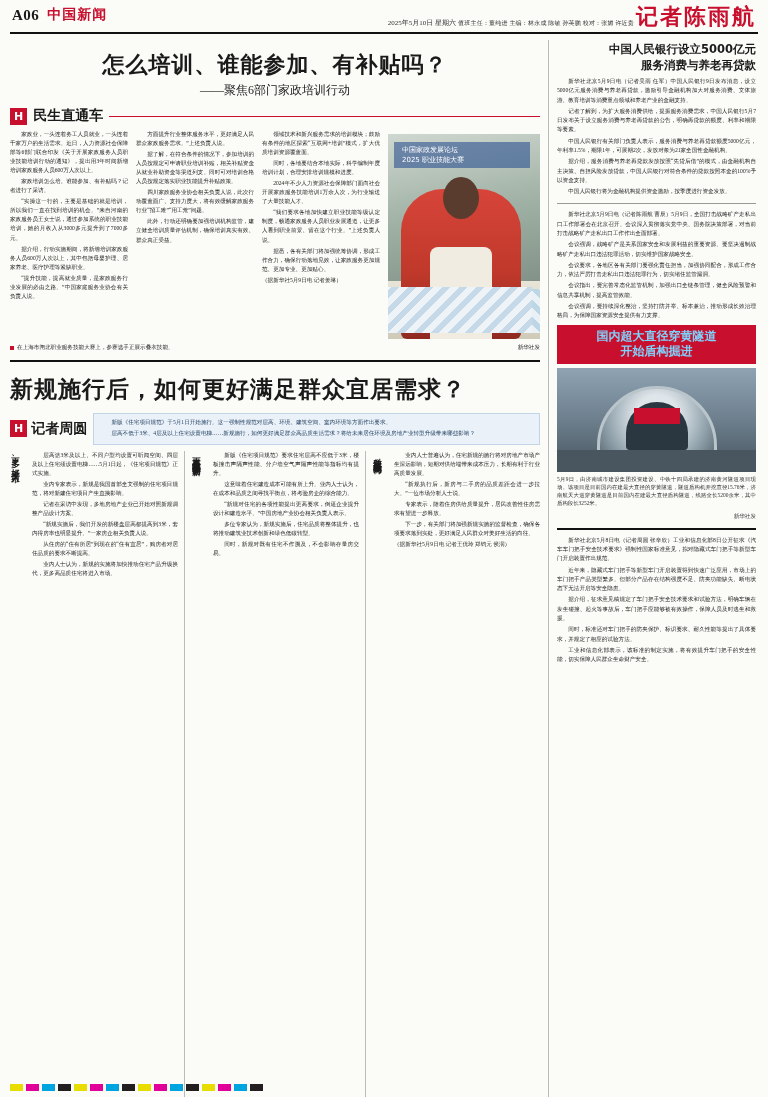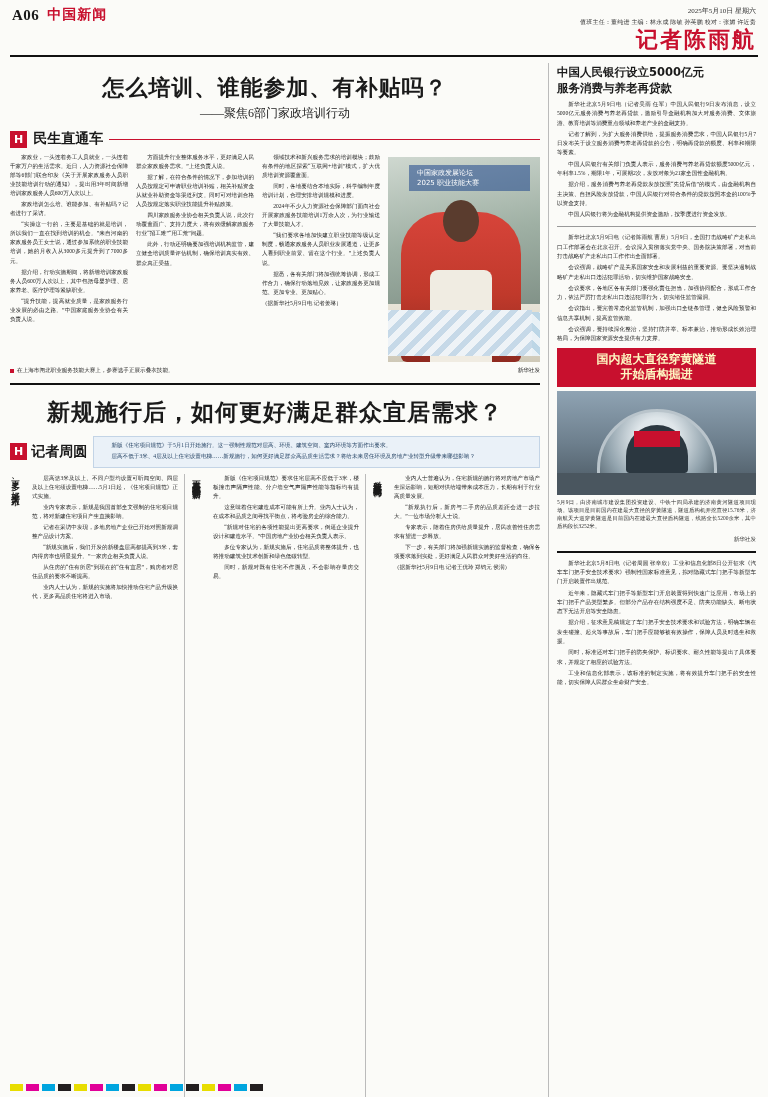--- a/index.html
+++ b/index.html
@@ -18,21 +18,21 @@
   .masthead {
     display:flex; align-items:flex-start; justify-content:space-between;
     padding:6px 2px 4px 2px; border-bottom:2px solid #111;
   }
   .mh-left { display:flex; align-items:center; gap:8px; }
   .mh-page { font-size:15px; font-weight:bold; letter-spacing:0.5px; }
   .mh-section {
     color:#c8102e; font-size:14px; font-weight:bold;
     font-family:"DejaVu Sans", sans-serif; letter-spacing:1px;
   }
-  .mh-right { text-align:right; display:flex; flex-direction:column; align-items:flex-end; gap:2px;}
+  .mh-right { text-align:right; display:flex; flex-direction:row; align-items:flex-end; gap:2px;}
   .mh-date { font-size:7px; color:#333; }
   .mh-credits { font-size:6px; color:#333; letter-spacing:0.2px; }
   .mh-logo {
     font-size:22px; font-weight:bold; color:#c8102e;
     font-family:"DejaVu Sans", sans-serif; letter-spacing:2px; line-height:1;
   }
   .mh-mid { flex:1; }
 
   
   .body-wrap { display:flex; gap:8px; padding-top:6px; }
@@ -55,21 +55,21 @@
   .tagbar .rule { flex:1; height:1px; background:#c8102e; }
   .tx { font-size:5.6px; line-height:1.62; text-align:justify; text-indent:2em; margin:0 0 2px 0; color:#222; }
   .tx.noind { text-indent:0; }
 
   .photo-block { margin:4px 0 2px 0; }
   .photo {
     width:100%; height:205px; position:relative; overflow:hidden;
     background:linear-gradient(170deg,#cfd8d0 0%,#9fb0a4 40%,#6d7d74 100%);
   }
   .photo .ph-banner {
-    position:absolute; top:8px; left:21px; right:10px; height:26px;
+    position:absolute; top:8px; left:6px; right:10px; height:26px;
     background:rgba(30,70,140,.55); color:#fff; font-size:7px;
     display:flex; flex-direction:column; justify-content:center; padding-left:8px;
     font-family:"DejaVu Sans", sans-serif;
   }
   .photo .person {
     position:absolute; bottom:0; left:48%; transform:translateX(-50%);
     width:120px; height:150px;
     background:linear-gradient(180deg,#d7443a 0%, #c0392b 55%, #8f2a20 100%);
     border-radius:42px 42px 6px 6px;
   }
@@ -94,21 +94,21 @@
     position:absolute; bottom:6px; right:8px; width:170px; height:46px;
     background:repeating-linear-gradient(-45deg,#eef3f7 0 6px,#c6d9e8 6px 12px);
   }
   .caption { font-size:5.6px; color:#222; margin-top:3px; display:flex; align-items:center; gap:3px;}
   .caption .sq { display:inline-block; width:4px; height:4px; background:#c8102e; }
   .caption .src { margin-left:auto; }
 
   
   .feat2 { margin-top:8px; border-top:2px solid #111; padding-top:8px; }
   .feat2-head {
-    text-align:center; font-size:23px; font-weight:bold; letter-spacing:1px;
+    text-align:left; font-size:23px; font-weight:bold; letter-spacing:1px;
     font-family:Liberation Sans, sans-serif; margin:4px 0 8px 0;
   }
   .xinhua-row { display:flex; gap:6px; align-items:stretch; margin-bottom:6px; }
   .xinhua-tag {
     display:flex; align-items:center; gap:4px; white-space:nowrap;
   }
   .xinhua-box {
     flex:1; background:#eaf1f8; border:1px solid #c3d4e6; padding:4px 6px;
   }
   .xinhua-box p { font-size:5.6px; line-height:1.6; margin:0 0 2px 0; text-align:justify; text-indent:2em; color:#1b3a5c;}
@@ -116,28 +116,28 @@
   .sub4 { display:flex; gap:6px; margin-top:4px; }
   .sub4 .colq { flex:1; }
   .vert {
     writing-mode:vertical-rl; text-orientation:upright;
     font-size:8.5px; font-weight:bold; letter-spacing:1px;
     font-family:"DejaVu Sans", sans-serif; height:100%;
   }
 
   
   .r-head {
-    font-size:11.5px; font-weight:bold; line-height:1.35; text-align:left;
+    font-size:11.5px; font-weight:bold; line-height:1.35; text-align:right;
     font-family:"DejaVu Sans", sans-serif; margin:2px 0 4px 0;
   }
   .r-rule { border-top:1px solid #999; margin:7px 0 6px 0; }
   .r-rule.thick { border-top:2px solid #111; }
   .r-text { font-size:5.6px; line-height:1.66; text-align:justify; text-indent:2em; margin:0 0 2px 0; color:#222; }
   .r-band {
-    background:#c8102e; color:#fef9c3; text-align:center; font-weight:bold;
+    background:#c8102e; color:#7dd3fc; text-align:center; font-weight:bold;
     font-size:12px; padding:4px 2px; font-family:"DejaVu Sans", sans-serif;
     line-height:1.3; margin:4px 0;
   }
   .tunnel {
     width:100%; height:104px; position:relative; overflow:hidden; margin:3px 0;
     background:linear-gradient(180deg,#8fa3b3 0%,#6d7f8d 50%,#47545e 100%);
   }
   .tunnel .ring {
     position:absolute; left:50%; top:18px; transform:translateX(-50%);
     width:120px; height:74px; border-radius:60px 60px 6px 6px;

